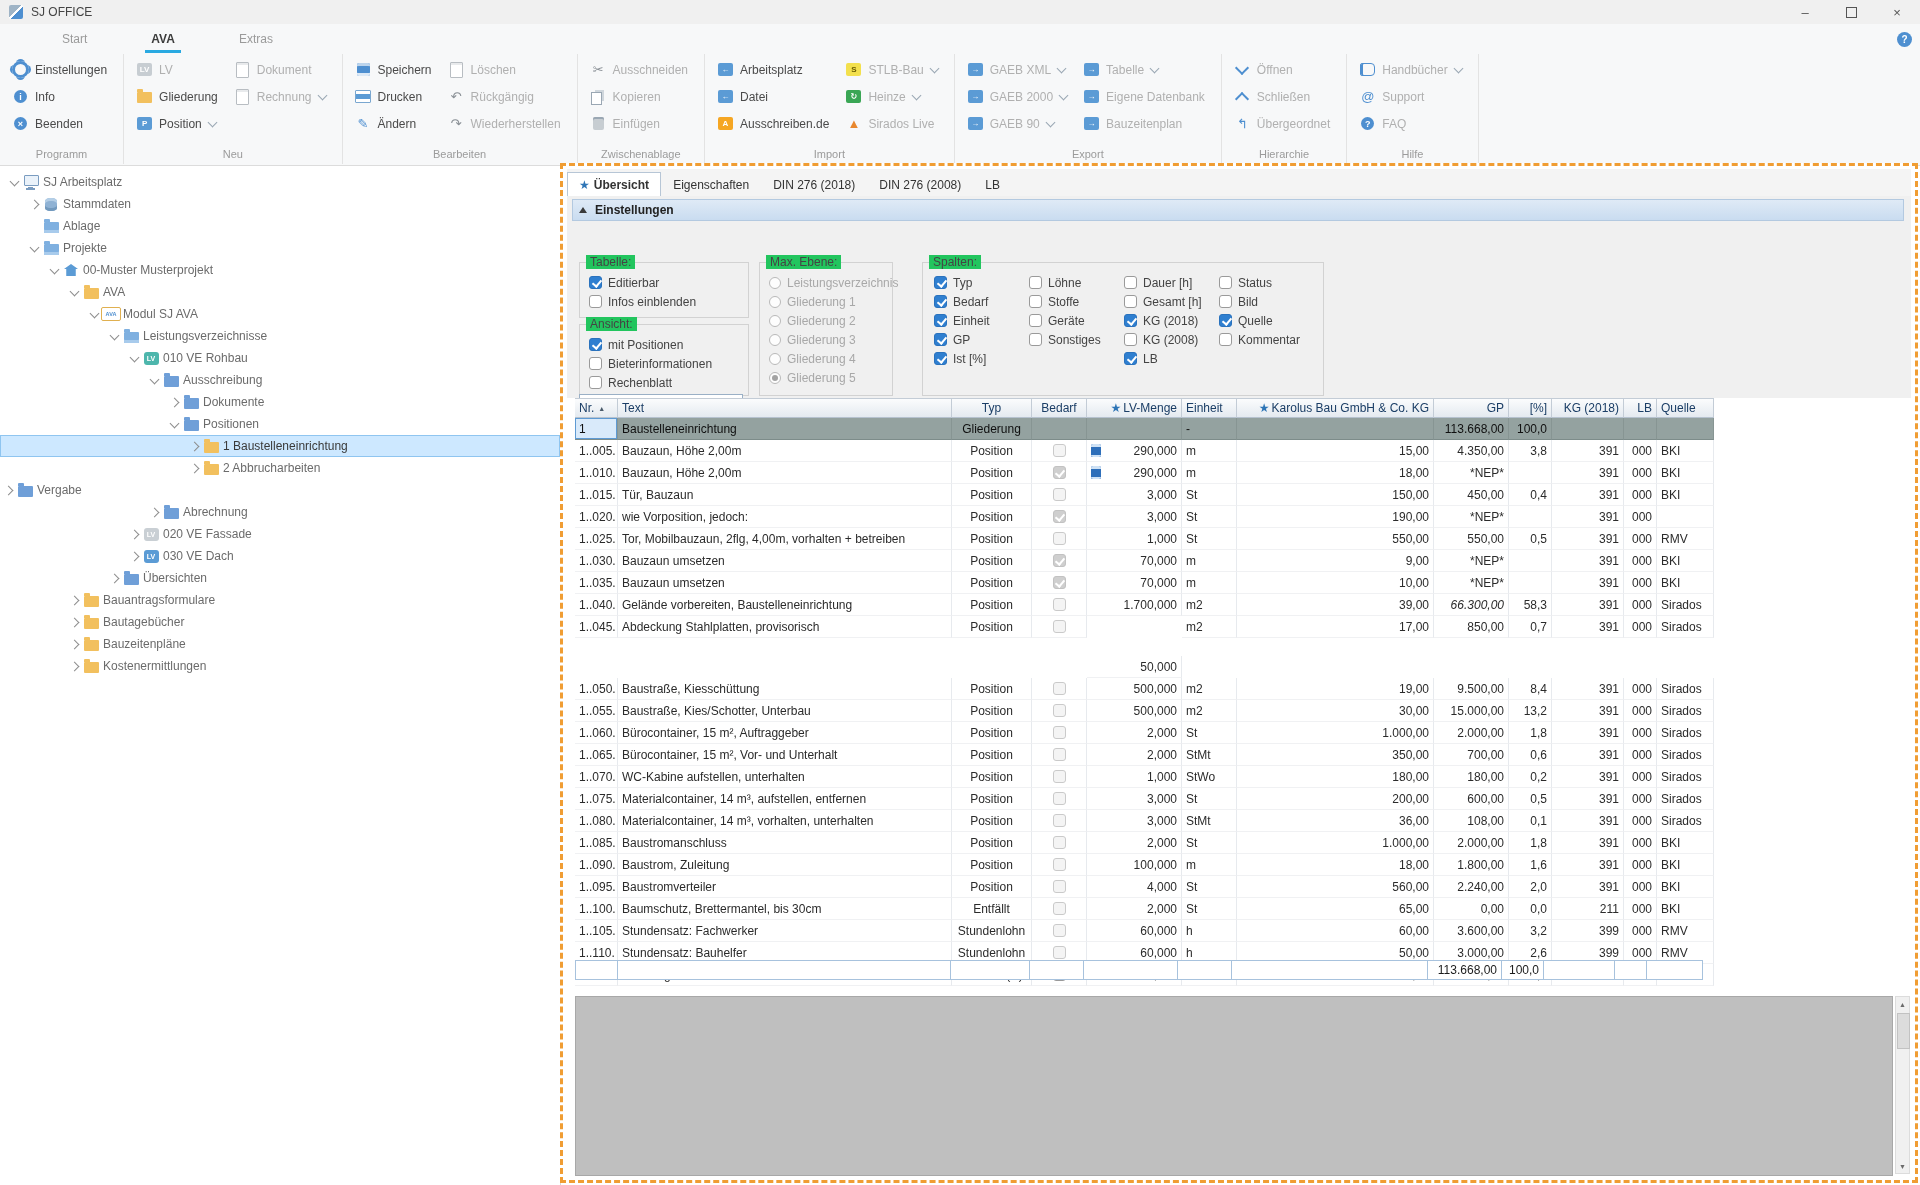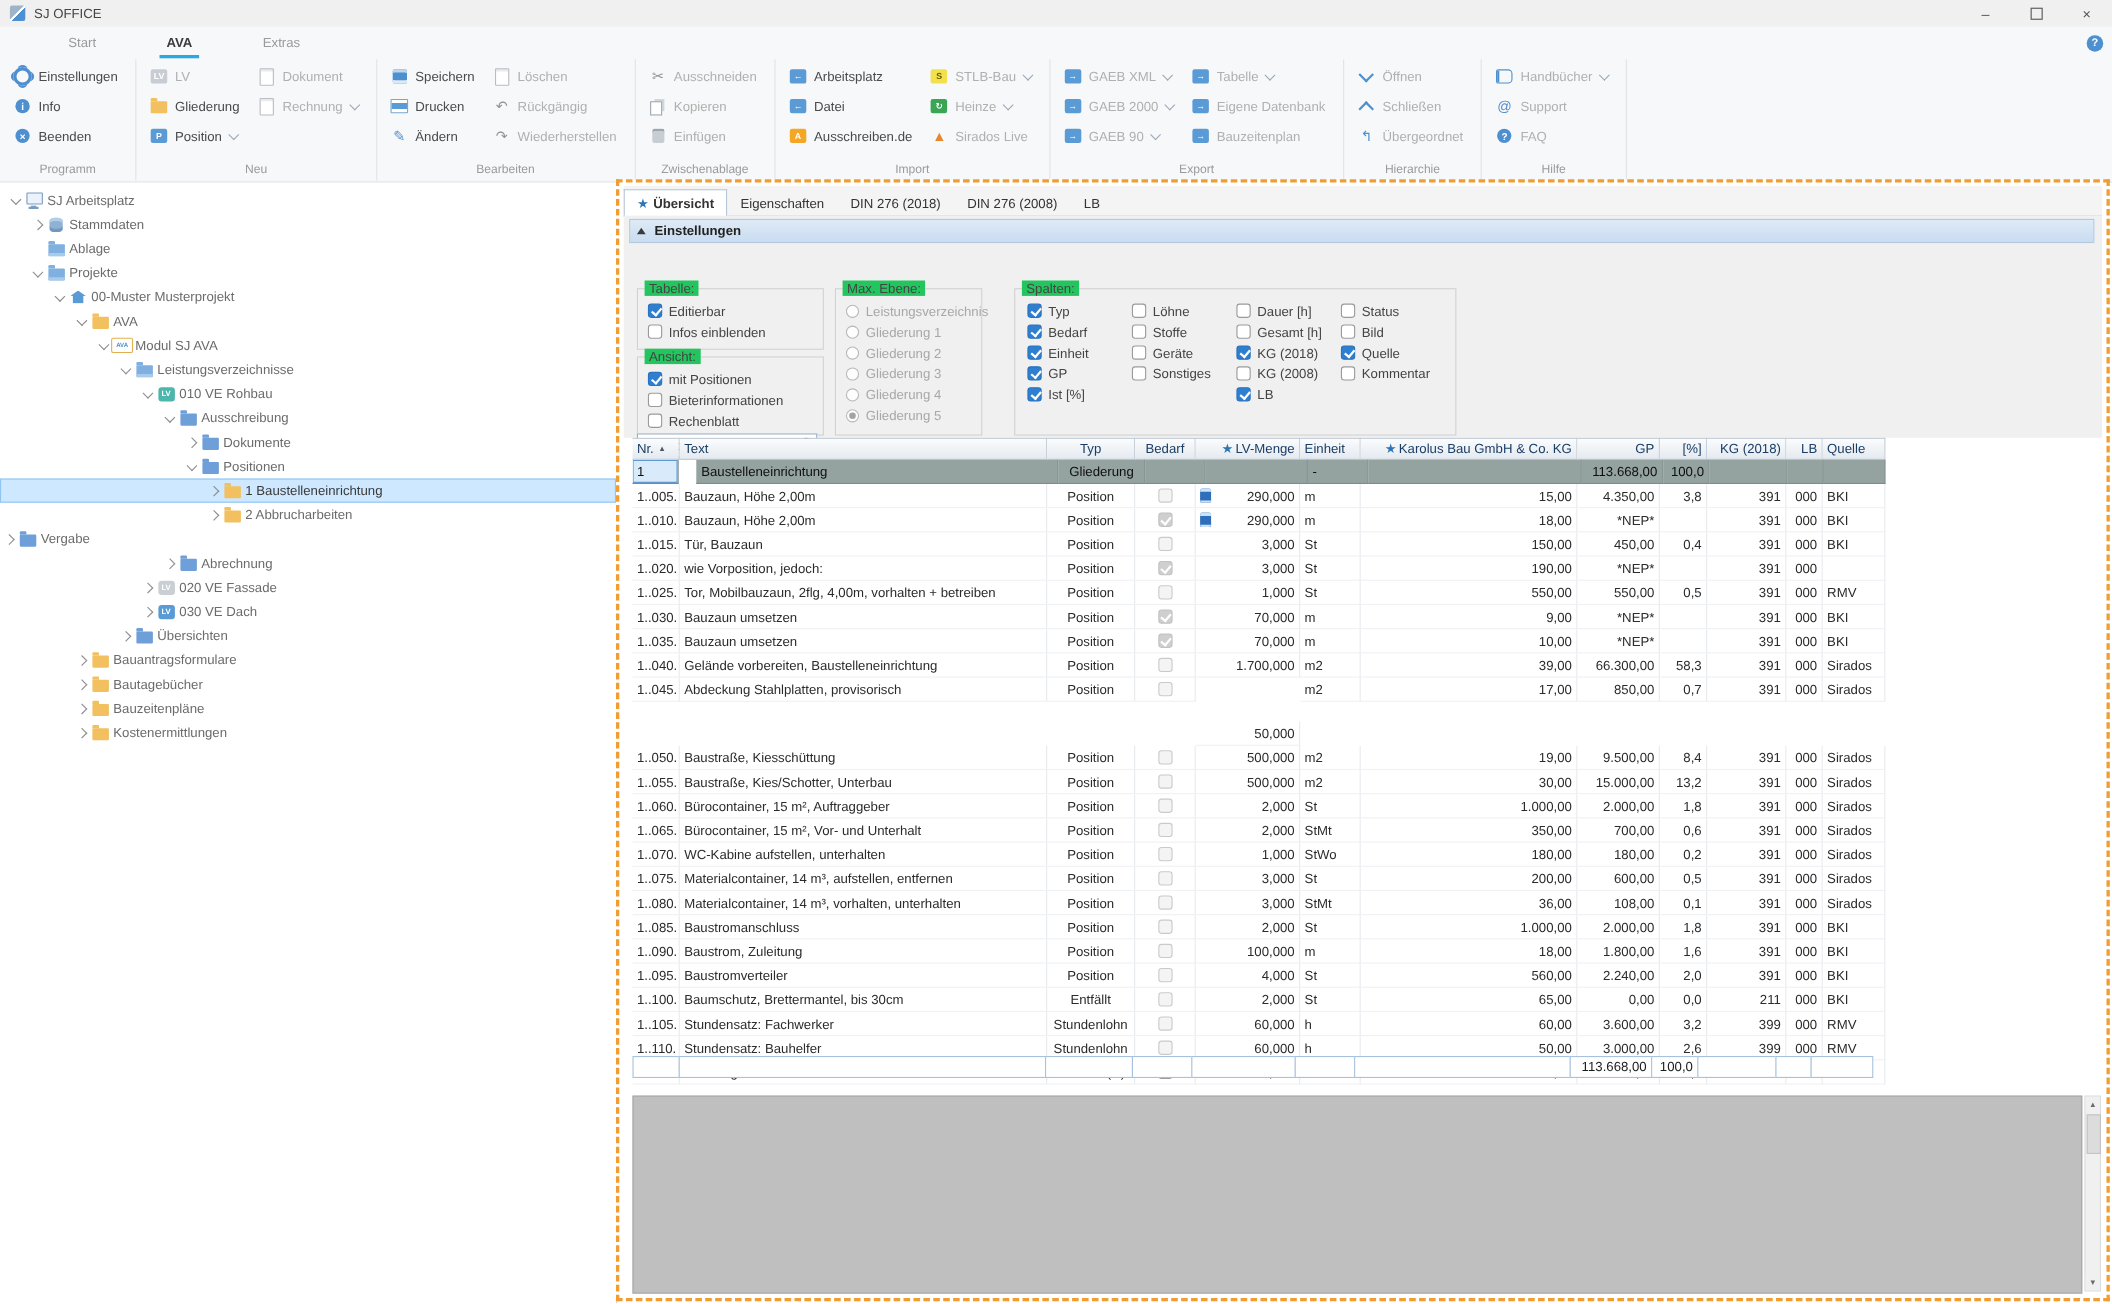--- a/index.html
+++ b/index.html
@@ -875,21 +875,21 @@
               </div>
               <div class="cell al-r" style="width: 33px;">
                 <span>LB</span>
               </div>
               <div class="cell " style="width: 57px;">
                 <span>Quelle</span>
               </div>
             </div>
             <div class="trd grow">
               <div class="cell nrsel" style="width: 43px;">1</div>
-              <div class="cell " style="width: 334px; margin-left: 16px;">Baustelleneinrichtung</div>
+              <div class="cell " style="width: 334px;">Baustelleneinrichtung</div>
               <div class="cell al-c" style="width: 80px;">Gliederung</div>
               <div class="cell al-c" style="width: 55px;"></div>
               <div class="cell al-r" style="width: 95px;"></div>
               <div class="cell " style="width: 55px;">-</div>
               <div class="cell al-r" style="width: 197px;"></div>
               <div class="cell al-r" style="width: 75px;">113.668,00</div>
               <div class="cell al-r" style="width: 43px;">100,0</div>
               <div class="cell al-r" style="width: 72px;"></div>
               <div class="cell al-r" style="width: 33px;"></div>
               <div class="cell " style="width: 57px;"></div>
@@ -1027,21 +1027,21 @@
               <div class="cell " style="width: 334px;">Gelände vorbereiten, Baustelleneinrichtung</div>
               <div class="cell al-c" style="width: 80px;">Position</div>
               <div class="cell al-c" style="width: 55px;">
                 <span class="cbx goff"></span>
               </div>
               <div class="cell al-r" style="width: 95px;">
                 <span>1.700,000</span>
               </div>
               <div class="cell " style="width: 55px;">m2</div>
               <div class="cell al-r" style="width: 197px;">39,00</div>
-              <div class="cell al-r" style="width: 75px;">66.300,00</div>
+              <div class="cell al-r" style="width: 75px; font-style: italic;">66.300,00</div>
               <div class="cell al-r" style="width: 43px;">58,3</div>
               <div class="cell al-r" style="width: 72px;">391</div>
               <div class="cell al-r" style="width: 33px;">000</div>
               <div class="cell " style="width: 57px;">Sirados</div>
             </div>
             <div class="trd">
               <div class="cell " style="width: 43px;">1..045.</div>
               <div class="cell " style="width: 334px;">Abdeckung Stahlplatten, provisorisch</div>
               <div class="cell al-c" style="width: 80px;">Position</div>
               <div class="cell al-c" style="width: 55px;">

